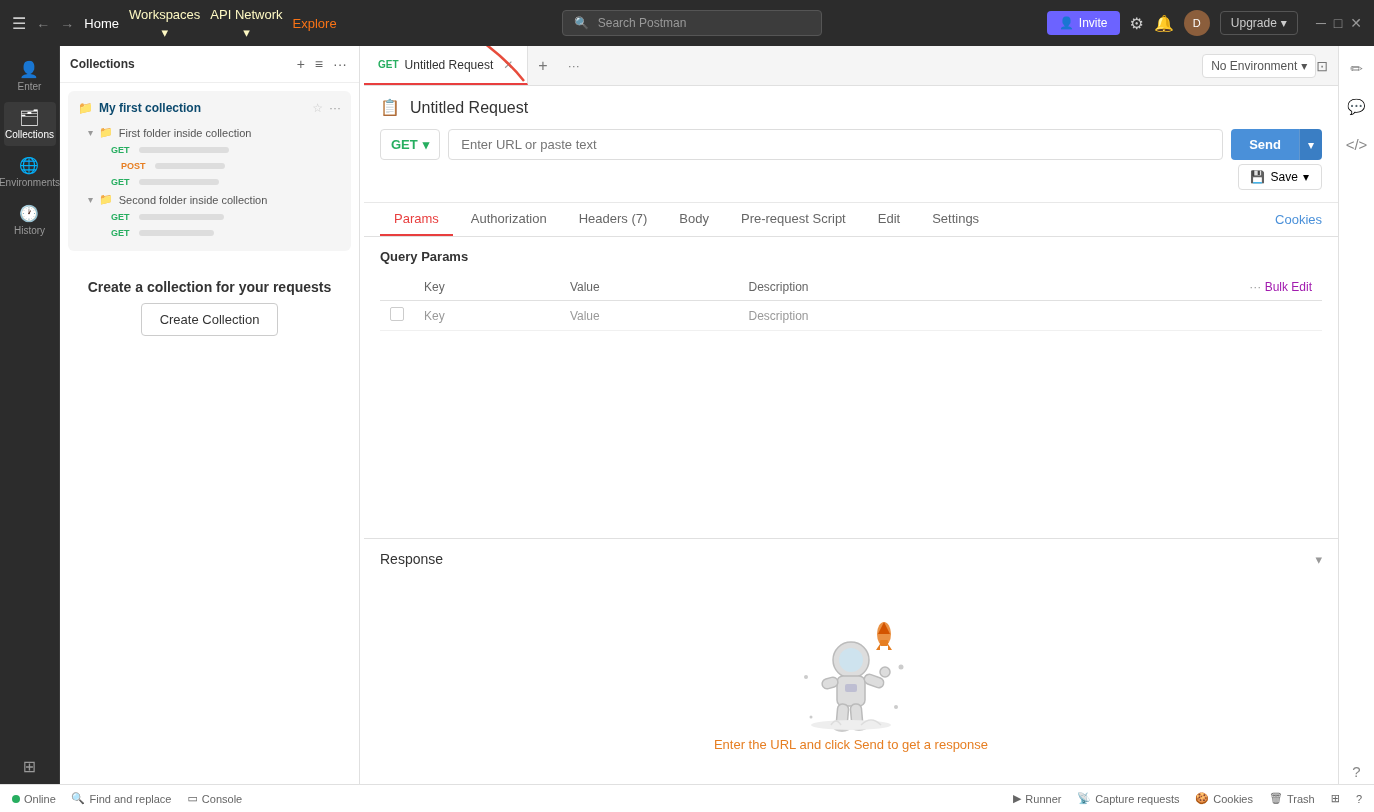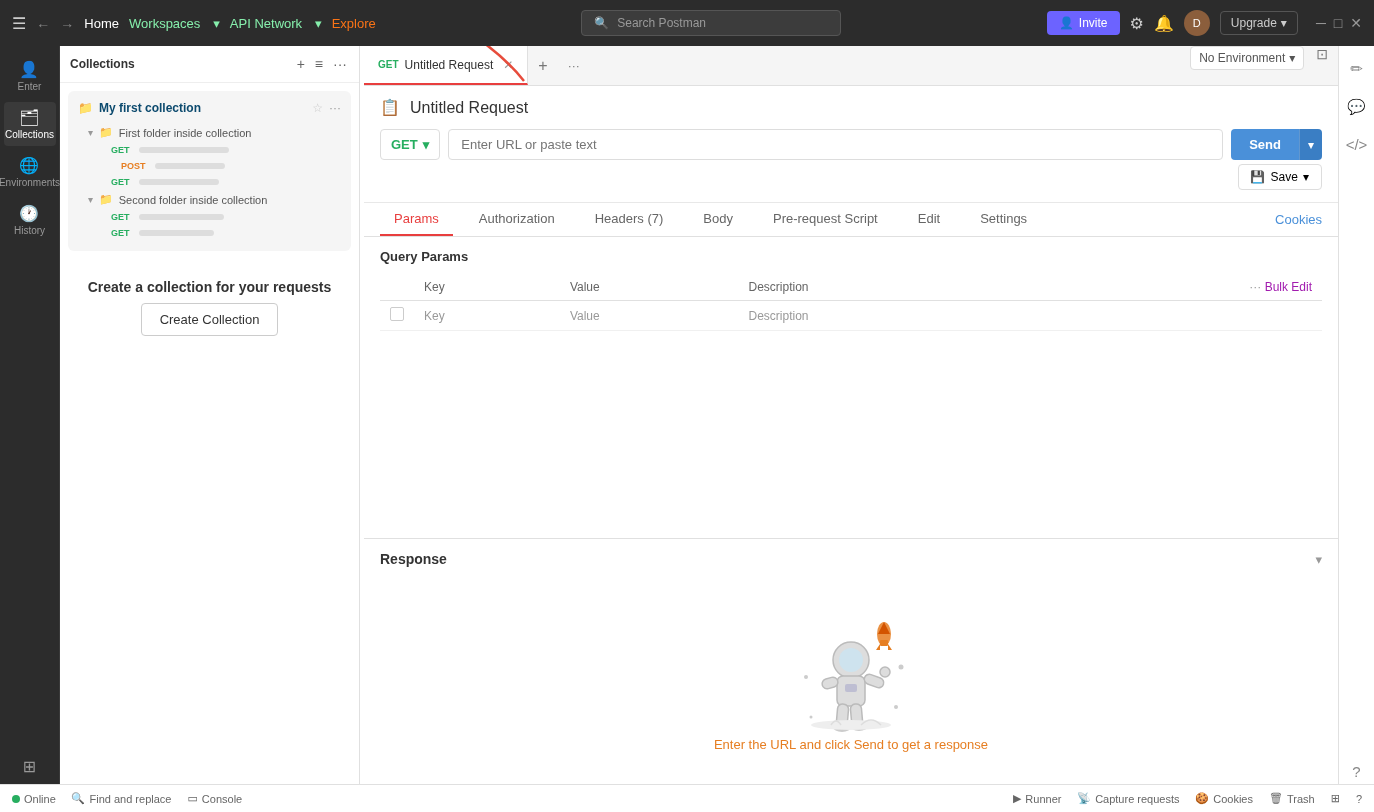--- a/index.html
+++ b/index.html
@@ -13,21 +13,21 @@
       align-items: center;
       padding: 0 12px;
       gap: 12px;
       flex-shrink: 0;
     }
     .top-nav-left { display: flex; align-items: center; gap: 10px; }
     .hamburger-icon { color: #ccc; font-size: 16px; cursor: pointer; }
     .nav-arrow { color: #888; font-size: 14px; cursor: pointer; }
     .nav-link { color: #f97316; font-size: 13px; cursor: pointer; }
     .nav-link.active { color: #fff; }
-    .nav-dropdown { color: #86efac; font-size: 13px; cursor: pointer; display: flex; align-items: center; gap: 13px; }
+    .nav-dropdown { color: #fef9c3; font-size: 13px; cursor: pointer; display: flex; align-items: center; gap: 3px; flex-direction: column; }
     .top-nav-center { flex: 1; display: flex; justify-content: center; }
     .search-bar {
       background: #3c3c3c;
       border: 1px solid #555;
       border-radius: 4px;
       padding: 5px 12px;
       display: flex;
       align-items: center;
       gap: 8px;
       width: 260px;
@@ -223,21 +223,21 @@
     }
     .tab.active {
       background: #fff;
       color: #333;
       border-bottom: 2px solid #e83e3e;
     }
     .tab .method-label { font-size: 10px; font-weight: 700; color: #27ae60; }
     .tab .close-tab { color: #999; font-size: 12px; margin-left: 4px; }
     .tab-add { display: flex; align-items: center; padding: 0 10px; cursor: pointer; color: #777; font-size: 16px; }
     .tab-more { display: flex; align-items: center; padding: 0 10px; cursor: pointer; color: #777; font-size: 12px; }
-    .tab-right { margin-left: auto; display: flex; align-items: flex-start; gap: 12px; padding: 0 10px; }
+    .tab-right { margin-left: auto; display: flex; align-items: center; gap: 0; padding: 0 10px; }
     .env-selector {
       border: 1px solid #ddd;
       border-radius: 4px;
       padding: 4px 8px;
       font-size: 12px;
       color: #555;
       background: #fff;
       cursor: pointer;
       display: flex; align-items: center; gap: 4px;
     }
@@ -301,21 +301,21 @@
       padding: 8px 8px;
       font-size: 12px;
       cursor: pointer;
       border-left: 1px solid rgba(255,255,255,0.2);
     }
 
     
     .request-tabs {
       display: flex;
       align-items: center;
-      gap: 12px;
+      gap: 4px;
       border-bottom: 1px solid #e0e0e0;
       padding: 0 16px;
       flex-shrink: 0;
     }
     .req-tab {
       padding: 8px 14px;
       font-size: 13px;
       cursor: pointer;
       color: #666;
       border-bottom: 2px solid transparent;
@@ -359,21 +359,21 @@
     .response-section {
       border-top: 1px solid #e0e0e0;
       padding: 12px 16px;
       flex-shrink: 0;
     }
     .response-header {
       display: flex;
       align-items: center;
       justify-content: space-between;
     }
-    .response-title { font-size: 14px; font-weight: 700; color: #333; }
+    .response-title { font-size: 14px; font-weight: 400; color: #333; }
     .response-hint { color: #e67e22; font-size: 13px; }
 
     
     .right-sidebar {
       width: 36px;
       border-left: 1px solid #e0e0e0;
       background: #fff;
       display: flex;
       flex-direction: column;
       align-items: center;

